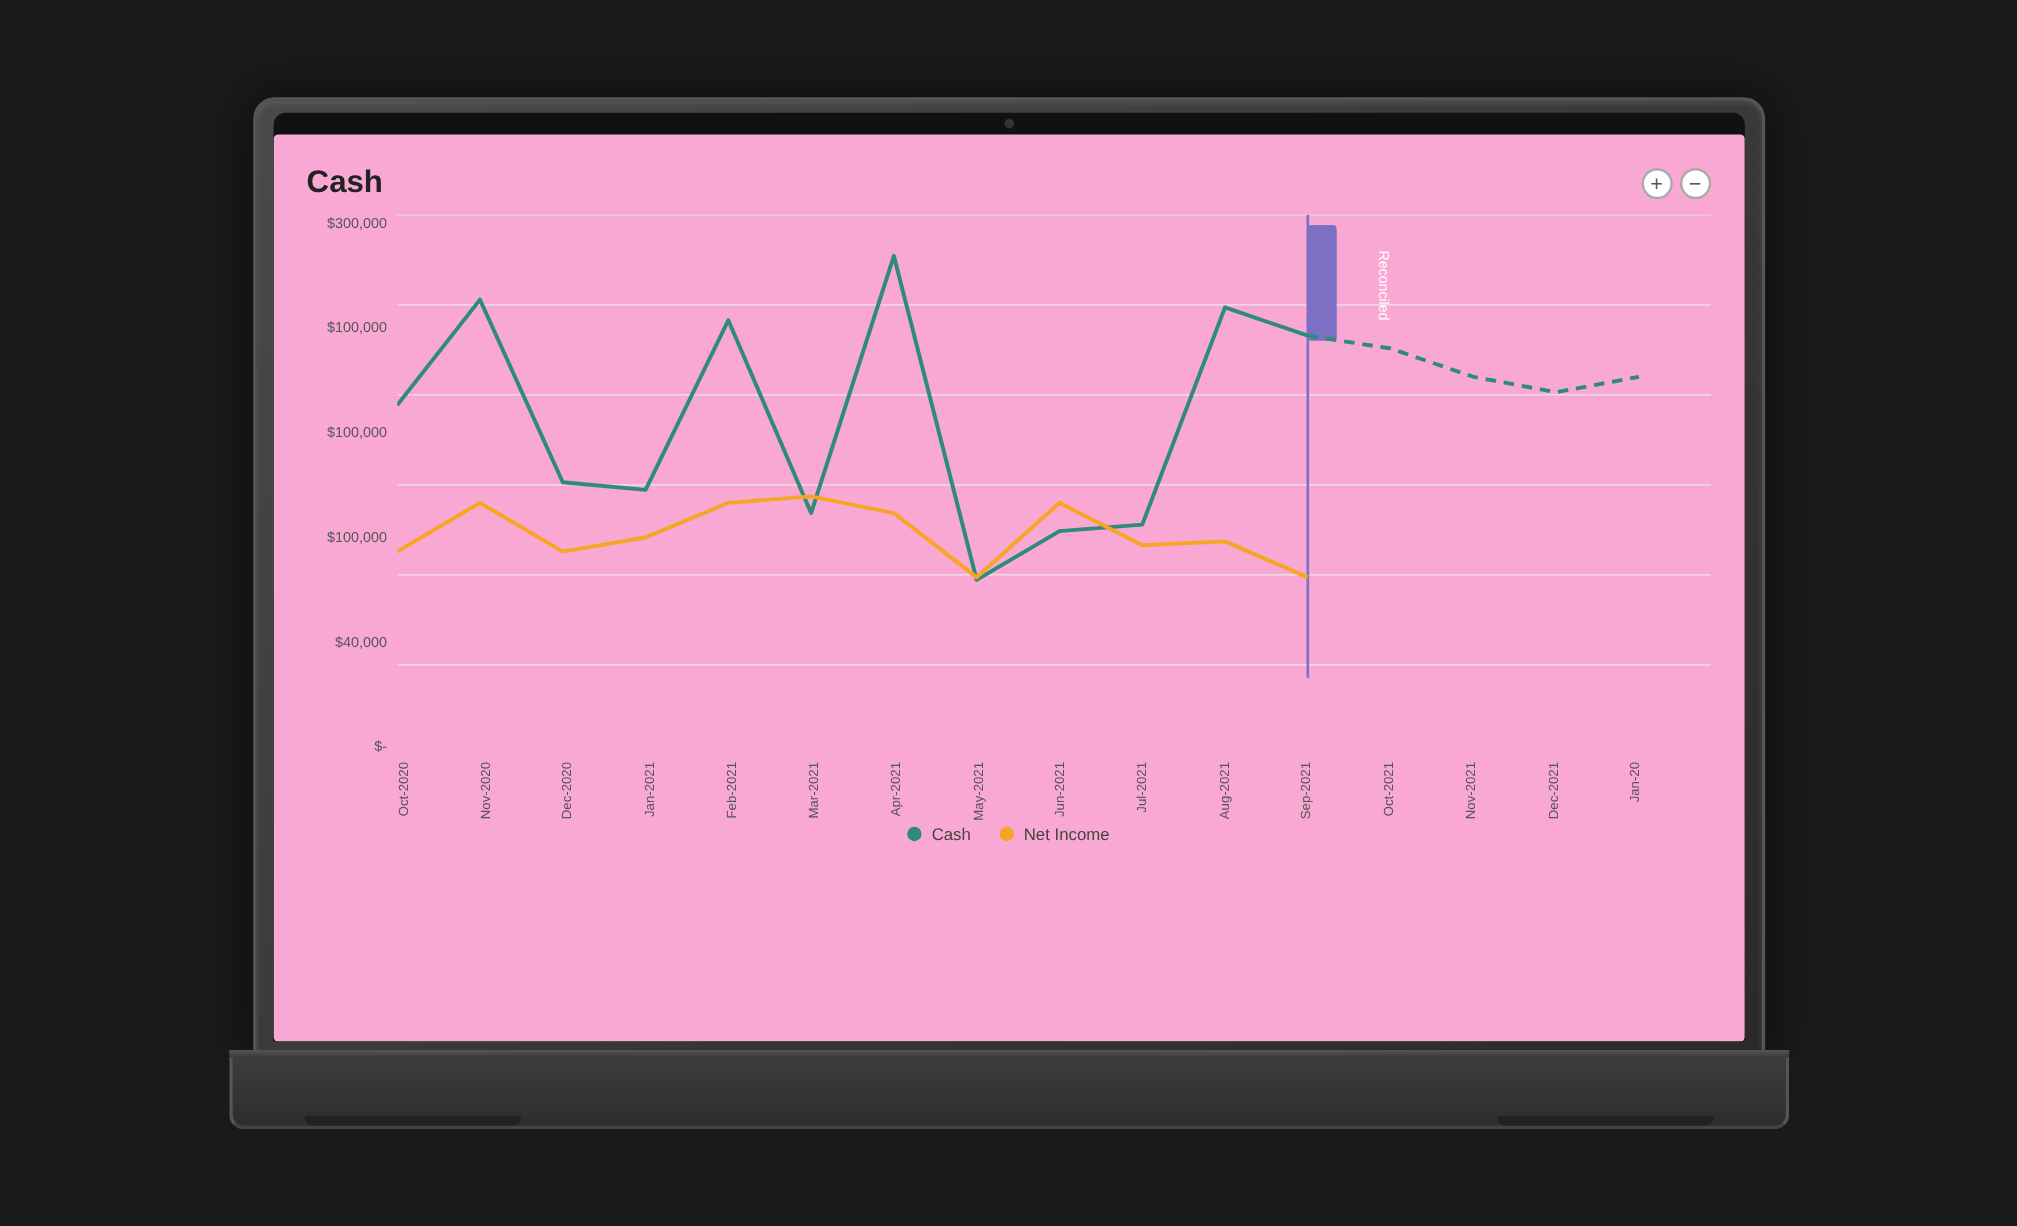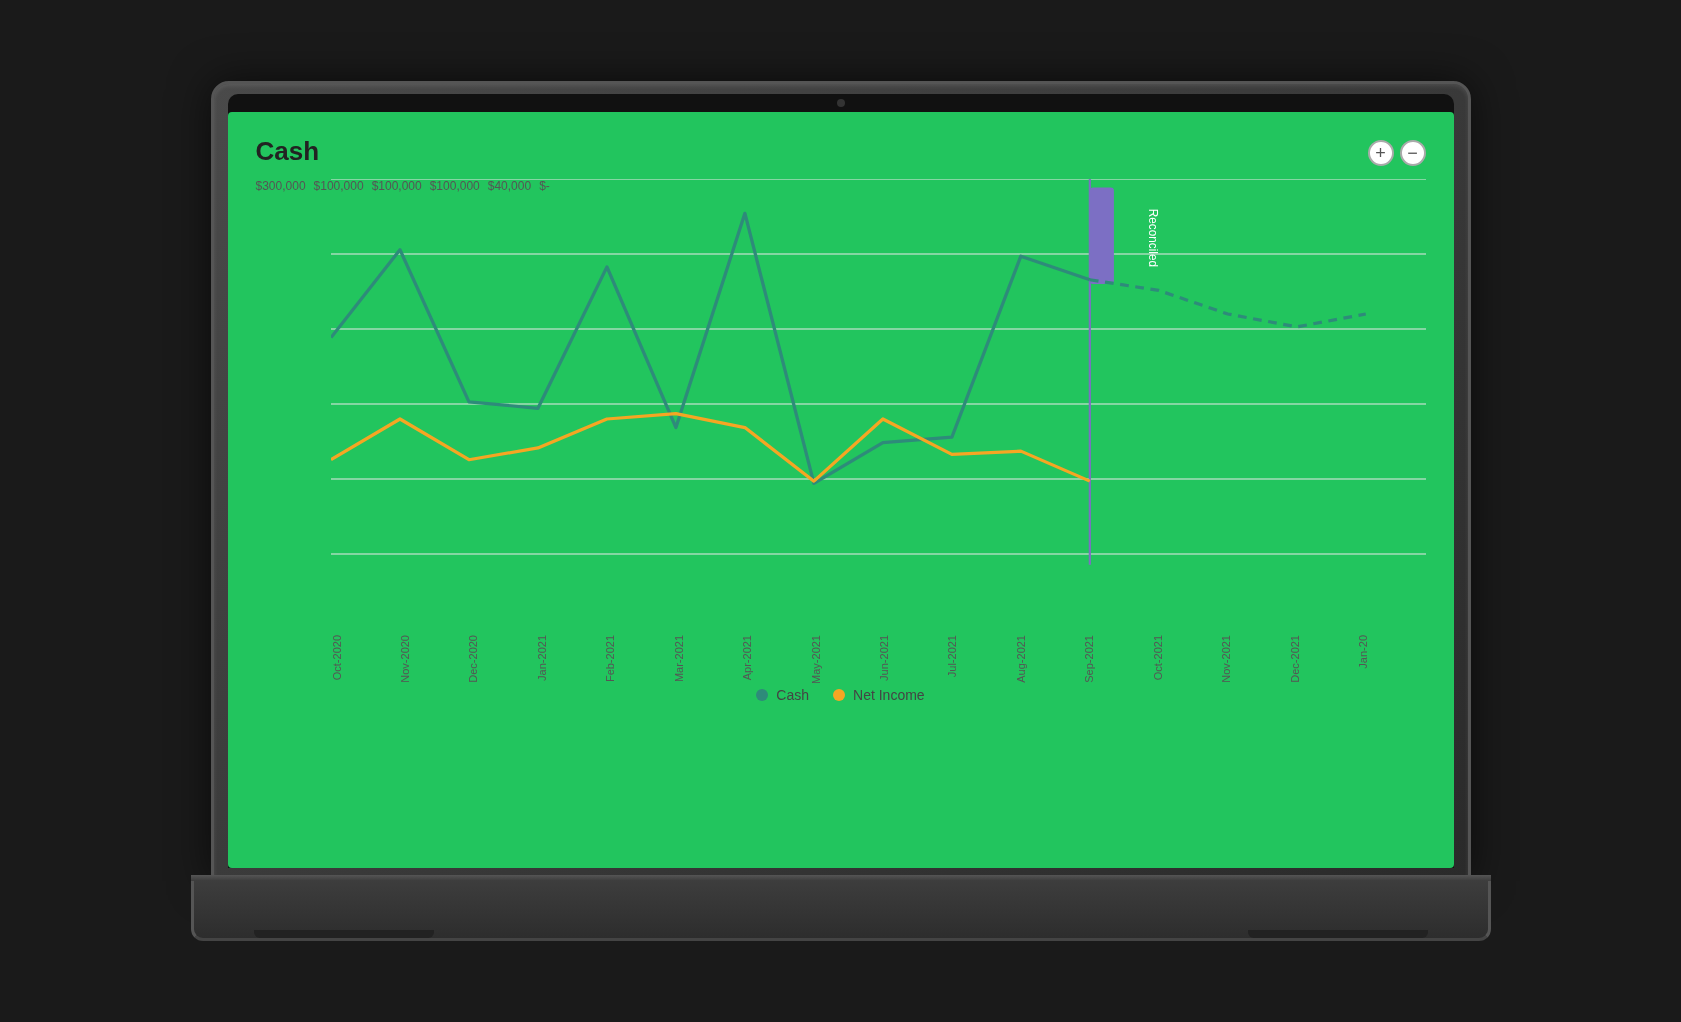--- a/index.html
+++ b/index.html
@@ -55,21 +55,21 @@
       border-radius: 50%;
       z-index: 10;
     }
 
     .screen {
       position: absolute;
       top: 18px;
       left: 0;
       right: 0;
       bottom: 0;
-      background: #22c55e;
+      background: #f9a8d4;
       border-radius: 4px;
       overflow: hidden;
       padding: 24px 28px;
     }
 
     .laptop-base {
       position: absolute;
       bottom: 0;
       left: 0;
       right: 0;
@@ -151,21 +151,21 @@
       height: 500px;
     }
 
     .y-axis-labels {
       position: absolute;
       left: 0;
       top: 0;
       bottom: 50px;
       width: 75px;
       display: flex;
-      flex-direction: row;
+      flex-direction: column;
       justify-content: space-between;
     }
 
     .y-label {
       font-size: 12px;
       color: #555;
       text-align: right;
       padding-right: 8px;
     }
 

